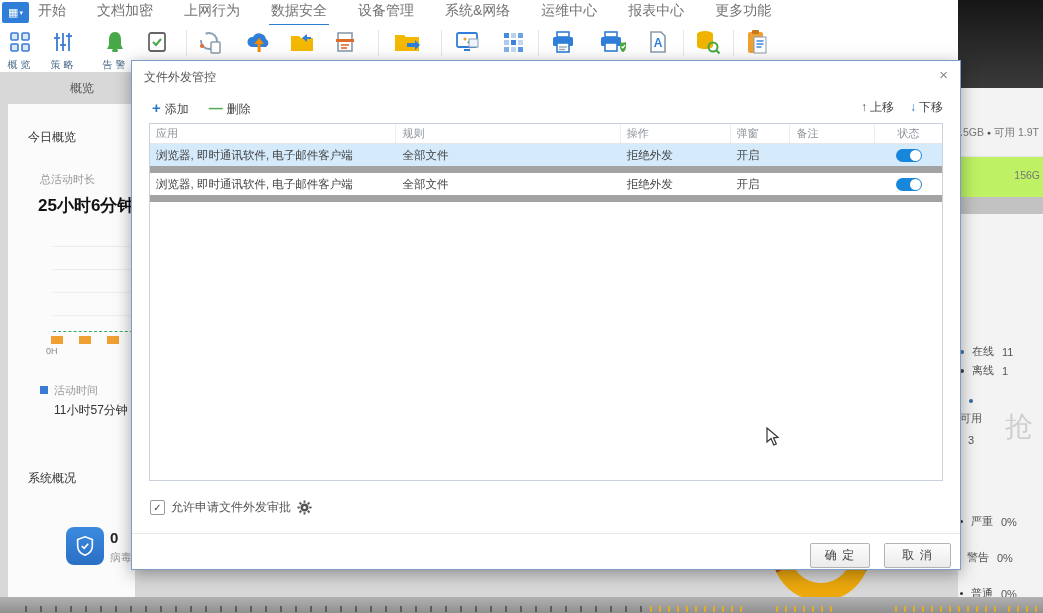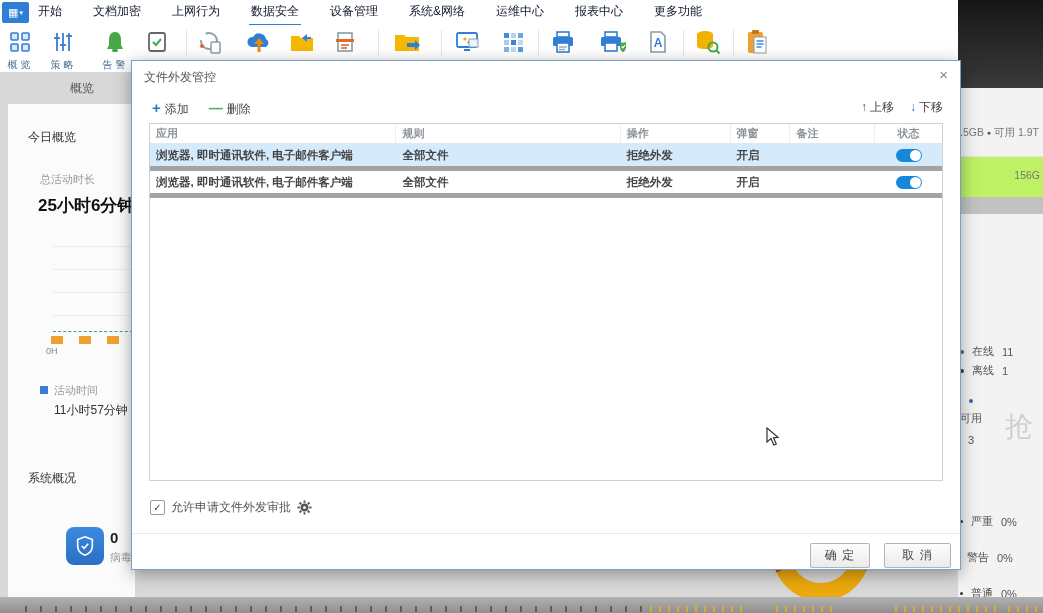--- a/index.html
+++ b/index.html
@@ -5,21 +5,21 @@
   html,body{margin:0;padding:0;}
   body{width:1043px;height:613px;overflow:hidden;position:relative;
        font-family:"Liberation Sans","DejaVu Sans",sans-serif;background:#d8d8d8;}
   .abs{position:absolute;}
   
   #menubar{left:0;top:0;width:958px;height:25px;background:#fff;border-bottom:1px solid #ededed;z-index:3;}
   #logo{left:2px;top:2px;width:27px;height:21px;background:#2f7ed8;border-radius:2px;color:#fff;
         display:flex;align-items:center;justify-content:center;font-size:11px;}
   #logo .caret{font-size:7px;margin-left:1px;}
   #tabs{left:36px;top:0;height:25px;display:flex;align-items:center;gap:27px;}
-  .tab{font-size:12px;color:#0f172a;padding:3px 2px 4px;border-bottom:2px solid transparent;white-space:nowrap;}
+  .tab{font-size:14px;color:#737373;padding:3px 2px 4px;border-bottom:2px solid transparent;white-space:nowrap;}
   .tab.active{border-bottom-color:#2a7fd4;}
   
   #toolbar{left:0;top:25px;width:958px;height:47px;background:#fff;z-index:3;}
   .ticon{position:absolute;top:3px;width:30px;height:28px;display:flex;align-items:center;justify-content:center;}
   .tsep{position:absolute;top:5px;width:1px;height:26px;background:#e6e6e6;}
   .tlabel{position:absolute;top:33px;width:32px;text-align:center;font-size:10px;color:#4a6a8a;}
   
   #page{left:0;top:72px;width:958px;height:525px;background:#d8d8d8;}
   .panel{position:absolute;background:#fbfbfb;}
   #pagetab{left:70px;top:8px;font-size:12px;color:#555;}
@@ -54,23 +54,23 @@
   #dlg-close{right:12px;top:5px;font-size:15px;color:#888;cursor:default;}
   #dlg-actions{left:20px;top:38px;display:flex;gap:20px;align-items:center;font-size:12px;color:#444;}
   #dlg-actions .plus{color:#2779c7;font-weight:bold;font-size:15px;margin-right:4px;}
   #dlg-actions .minus{color:#55aa55;font-weight:bold;font-size:14px;margin-right:4px;}
   #dlg-move{right:17px;top:38px;display:flex;gap:16px;align-items:center;font-size:12px;color:#444;margin-left:32px;}
   #dlg-move .up{color:#555;font-weight:bold;margin-right:3px;}
   #dlg-move .down{color:#2779c7;font-weight:bold;margin-right:3px;}
   #tablebox{left:17px;top:62px;width:794px;height:358px;border:1px solid #c9d2da;background:#fff;box-sizing:border-box;}
   .trow{display:flex;width:100%;}
   .th{height:19px;align-items:center;border-bottom:1px solid #e3e7eb;color:#8d939b;font-size:11px;}
-  .td{height:22px;align-items:center;border-bottom:5px solid #a3a3a3;color:#444;font-size:11.5px;justify-content:center;}
+  .td{height:22px;align-items:center;border-bottom:7px solid #a3a3a3;color:#444;font-size:11.5px;justify-content:center;}
   .hl{background:#d5eafb;}
-  .cell{padding-left:6px;box-sizing:border-box;overflow:hidden;white-space:nowrap;display:flex;align-items:center;font-weight:bold;}
+  .cell{padding-left:6px;box-sizing:border-box;overflow:hidden;white-space:nowrap;display:flex;align-items:center;}
   .th .cell{border-right:1px solid #eceff2;height:100%;}
   .th .cell:last-child{border-right:none;}
   .c0{width:247px;}.c1{width:225px;}.c2{width:110px;}.c3{width:60px;}.c4{width:85px;}
   .c5{width:67px;justify-content:center;padding-left:0;}
   .toggle{width:26px;height:13px;border-radius:7px;background:#1787dc;position:relative;}
   .toggle::after{content:"";position:absolute;right:1px;top:1px;width:11px;height:11px;border-radius:50%;background:#fff;}
   #approve{left:18px;top:438px;display:flex;align-items:center;gap:6px;font-size:12px;color:#555;}
   .cbx{width:13px;height:13px;border:1px solid #999;border-radius:2px;background:#fff;display:flex;
        align-items:center;justify-content:center;font-size:10px;color:#444;line-height:1;}
   #dlg-sep{left:0;top:472px;width:100%;height:1px;background:#e8e8e8;}

